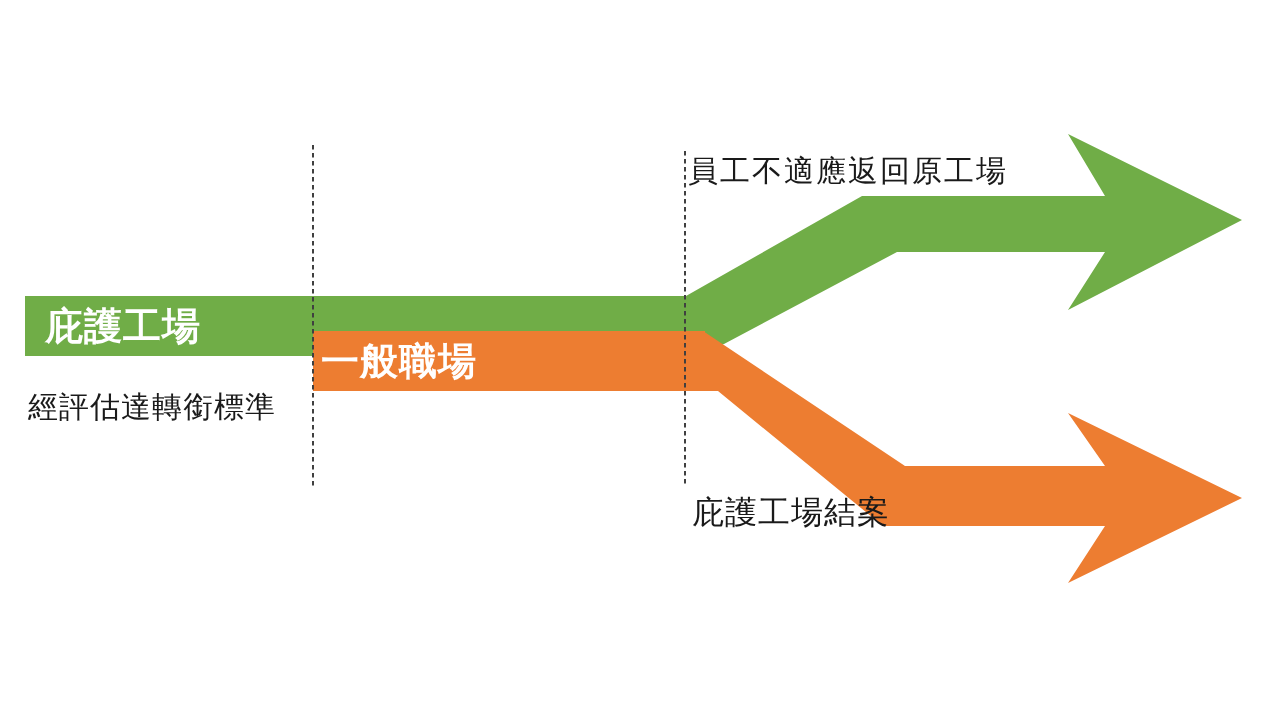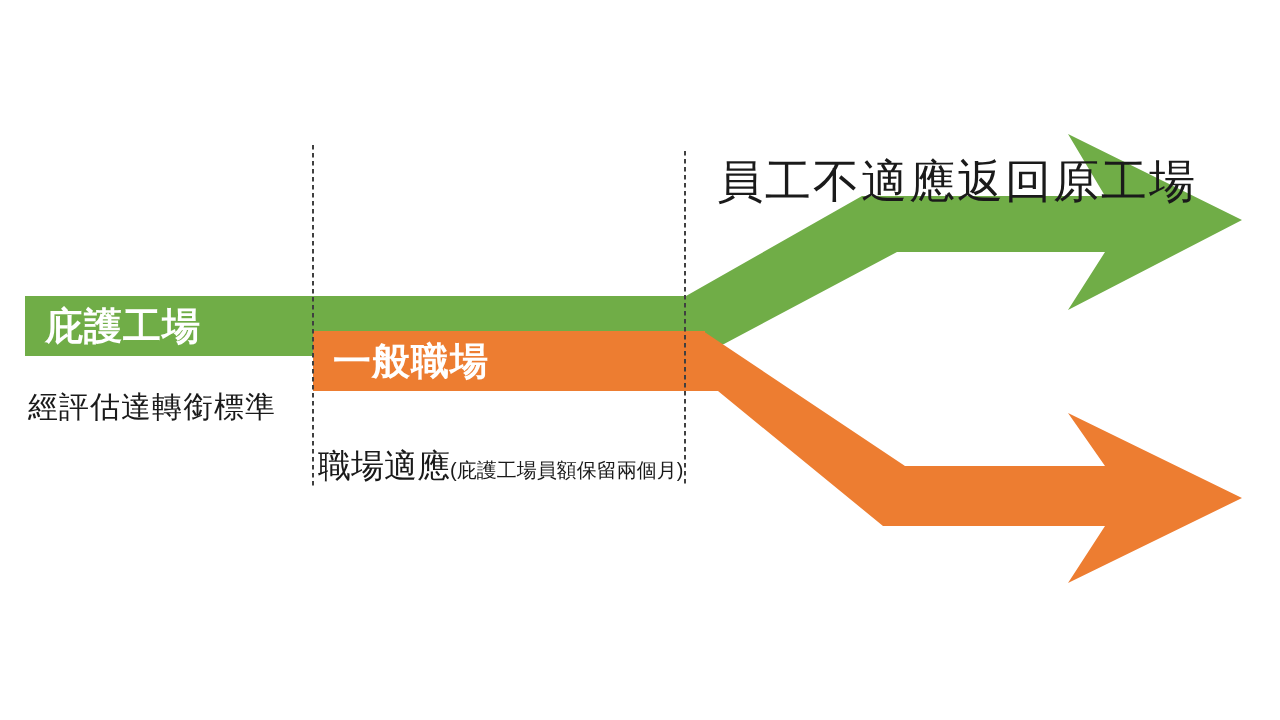--- a/index.html
+++ b/index.html
@@ -32,21 +32,21 @@
     letter-spacing: 1px;
   }
   .note-text {
     color: #1a1a1a;
     white-space: nowrap;
   }
   #sheltered-note { left: 28px; top: 363px; font-size: 30px; letter-spacing: 1px; margin-top: 24px; }
   #adaptation-row { left: 318px; top: 444px; }
   #adaptation-main { font-size: 33px; color: #1a1a1a; }
   #adaptation-note { font-size: 20px; color: #1a1a1a; }
-  #green-branch-label { left: 688px; top: 151px; font-size: 46px; letter-spacing: 2px; margin-left: 29px; }
+  #green-branch-label { left: 688px; top: 151px; font-size: 30px; letter-spacing: 2px; }
   #orange-branch-label { left: 692px; top: 494px; font-size: 32px; line-height: 37px; letter-spacing: 1px; }
 </style>
 </head>
 <body>
 
 <div id="canvas">
 
   <svg id="shapes-svg" viewBox="0 0 1280 720" xmlns="http://www.w3.org/2000/svg">
 
     <polygon points="686,296 862,196 1105,196 1068,134 1242,220 1068,310 1105,252 897,252 724,344 686,356" fill="#70AD47"></polygon>
@@ -60,26 +60,24 @@
     <line x1="313" y1="145" x2="313" y2="488" stroke-width="2" stroke-dasharray="4.5 3.5" stroke="#404040"></line>
     <line x1="685" y1="151" x2="685" y2="484" stroke-width="2" stroke-dasharray="4.5 3.5" stroke="#404040"></line>
   </svg>
 
   <div class="bar" style="left:25px; top:296px; width:665px; padding-left:20px;">
     <span class="bar-label">庇護工場</span>
   </div>
 
   <div class="abs note-text" id="sheltered-note">經評估達轉銜標準</div>
 
-  <div class="bar" style="left:313px; top:331px; width:392px; padding-left:20px;">
+  <div class="bar" style="left:313px; top:331px; width:392px; padding-left:8px;">
     <span class="bar-label">一般職場</span>
   </div>
 
-  <div class="abs" id="adaptation-row">
-    <span id="adaptation-main">職場適應</span><span id="adaptation-note">(庇護工場員額保留兩個月)</span>
-  </div>
 
   <div class="abs note-text" id="green-branch-label">員工不適應返回原工場</div>
 
   <div class="abs note-text" id="orange-branch-label">
+    <div>庇護工場結案</div>
   </div>
 
 </div>
 
 </body></html>

